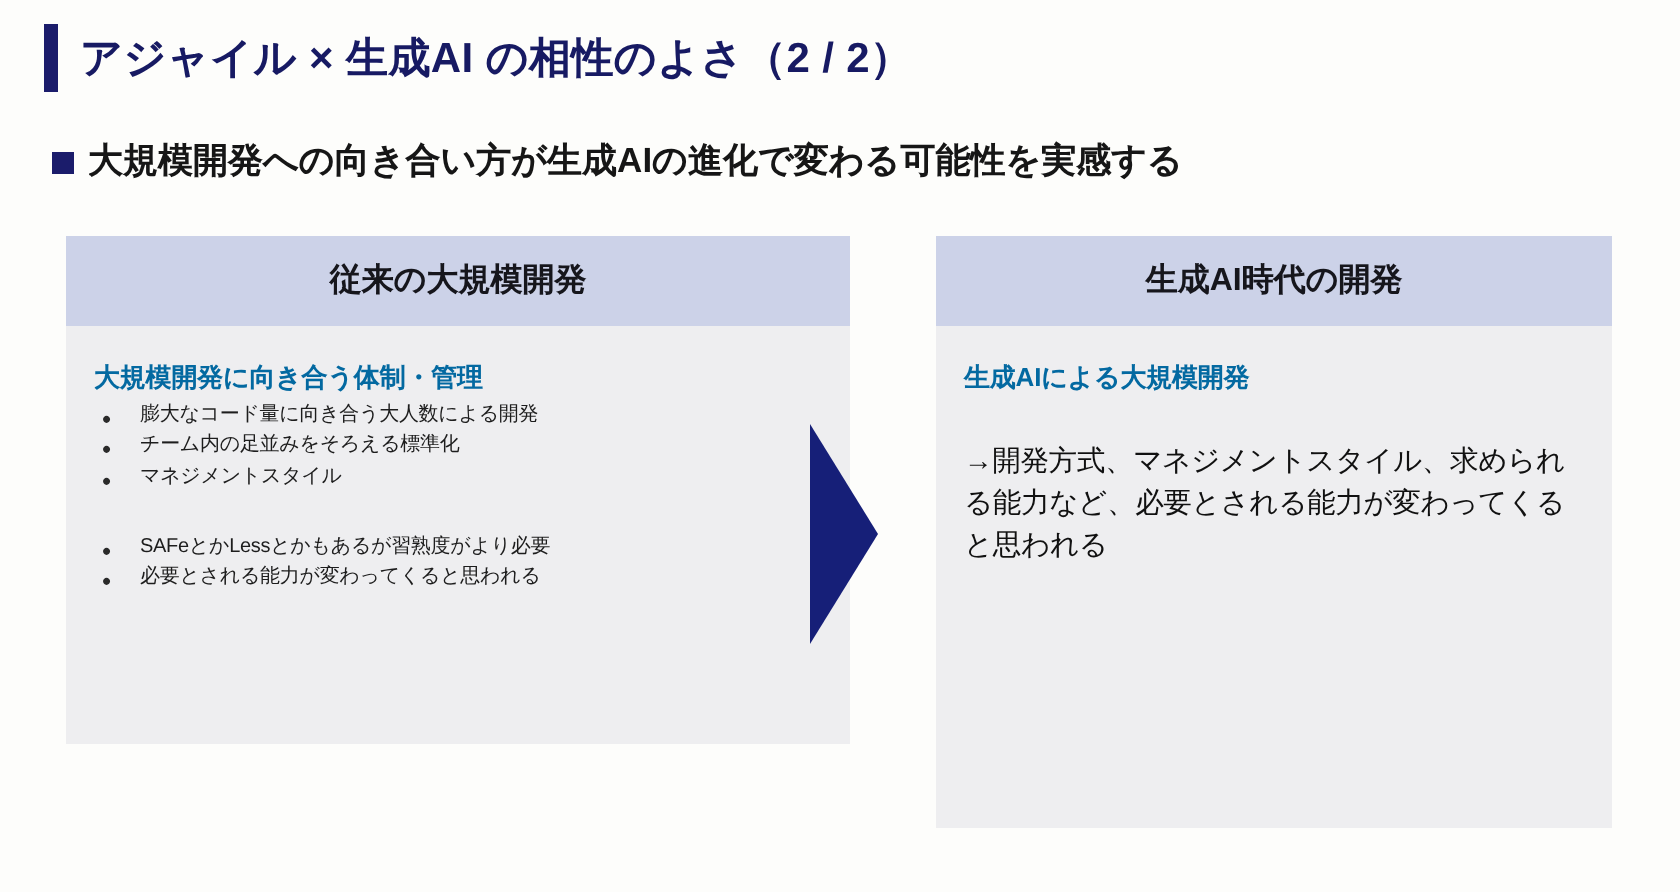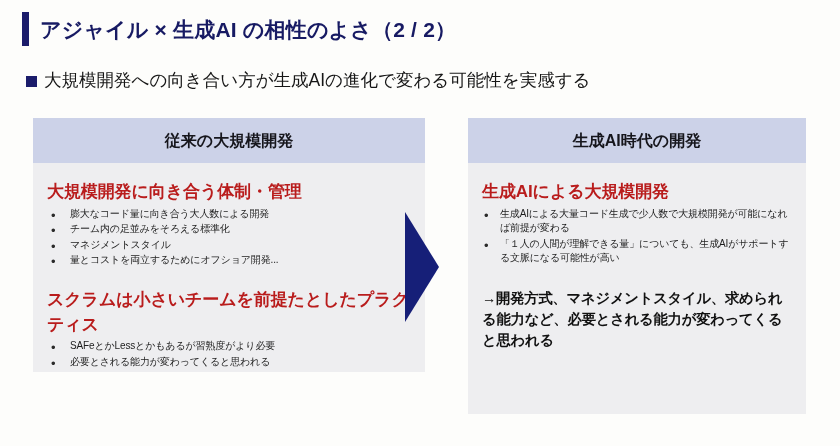--- a/index.html
+++ b/index.html
@@ -59,21 +59,21 @@
   }
   .sub-bullet {
     width: 11px;
     height: 11px;
     background: #1b1c6b;
     margin-right: 7px;
     flex: none;
   }
   .sub-text {
     font-size: 17.5px;
-    font-weight: normal;
+    font-weight: bold;
     color: #161616;
     white-space: nowrap;
     line-height: 1;
     text-align: right;
   }
 
   
   .panel {
     position: absolute;
     box-sizing: border-box;
@@ -99,23 +99,23 @@
     background: #eeeef0;
     height: calc(100% - 45px);
     box-sizing: border-box;
     padding: 17px 12px 10px 14px;
   }
 
   .block { margin-bottom: 6px; }
   .block:last-child { margin-bottom: 0; }
 
   .block-heading {
-    font-size: 17px;
-    font-weight: bold;
-    color: #b91c1c;
+    font-size: 13px;
+    font-weight: bold;
+    color: #0369a1;
     line-height: 1.45;
     margin: 0 0 2px 0;
     letter-spacing: -0.1px;
   }
 
   .bullet-list {
     list-style: none;
     margin: 0;
     padding: 0;
   }
@@ -136,21 +136,21 @@
     font-size: 13px;
     color: #2a2a2a;
   }
   .bullet-list.tight li { padding-left: 18px; }
   .bullet-list.tight li::before { left: 2px; }
 
   .block-spacer { height: 14px; }
 
   .conclusion {
     font-size: 14.3px;
-    font-weight: bold;
+    font-weight: normal;
     color: #111111;
     line-height: 1.48;
     letter-spacing: -0.2px;
     margin-top: 2px;
   }
 
   
   .arrow {
     position: absolute;
     left: 405px;
@@ -181,51 +181,45 @@
       <span class="panel-head-text">従来の大規模開発</span>
     </div>
     <div class="panel-body">
 
       <div class="block">
         <p class="block-heading">大規模開発に向き合う体制・管理</p>
         <ul class="bullet-list">
           <li>膨大なコード量に向き合う大人数による開発</li>
           <li>チーム内の足並みをそろえる標準化</li>
           <li>マネジメントスタイル</li>
-          <li>量とコストを両立するためにオフショア開発...</li>
         </ul>
       </div>
 
       <div class="block-spacer"></div>
 
       <div class="block">
-        <p class="block-heading">スクラムは小さいチームを前提たとしたプラクティス</p>
         <ul class="bullet-list">
           <li>SAFeとかLessとかもあるが習熟度がより必要</li>
           <li>必要とされる能力が変わってくると思われる</li>
         </ul>
       </div>
 
     </div>
   </div>
 
   <div class="arrow"></div>
 
   <div class="panel panel-right">
     <div class="panel-head">
       <span class="panel-head-text">生成AI時代の開発</span>
     </div>
     <div class="panel-body">
 
       <div class="block">
         <p class="block-heading">生成AIによる大規模開発</p>
-        <ul class="bullet-list tight">
-          <li>生成AIによる大量コード生成で少人数で大規模開発が可能になれば前提が変わる</li>
-          <li>「１人の人間が理解できる量」についても、生成AIがサポートする文脈になる可能性が高い</li>
-        </ul>
       </div>
 
       <div class="block-spacer"></div>
 
       <p class="conclusion">→開発方式、マネジメントスタイル、求められる能力など、必要とされる能力が変わってくると思われる</p>
 
     </div>
   </div>
 
 </div>

